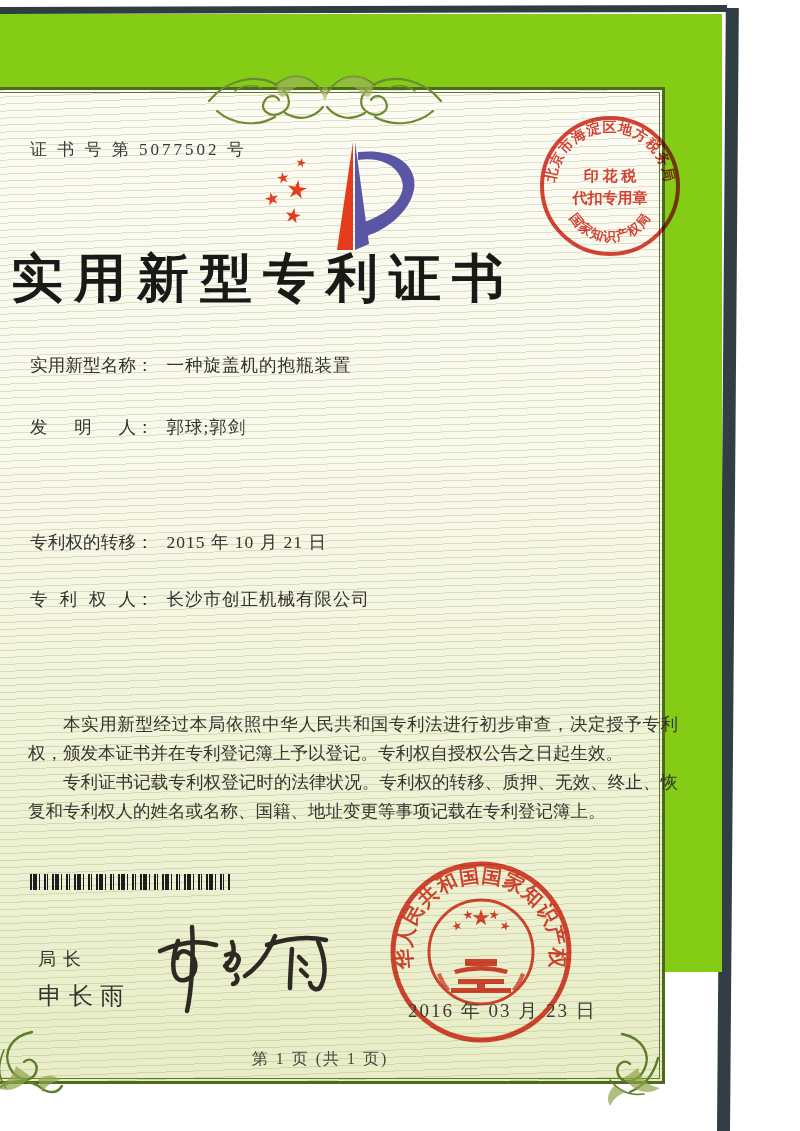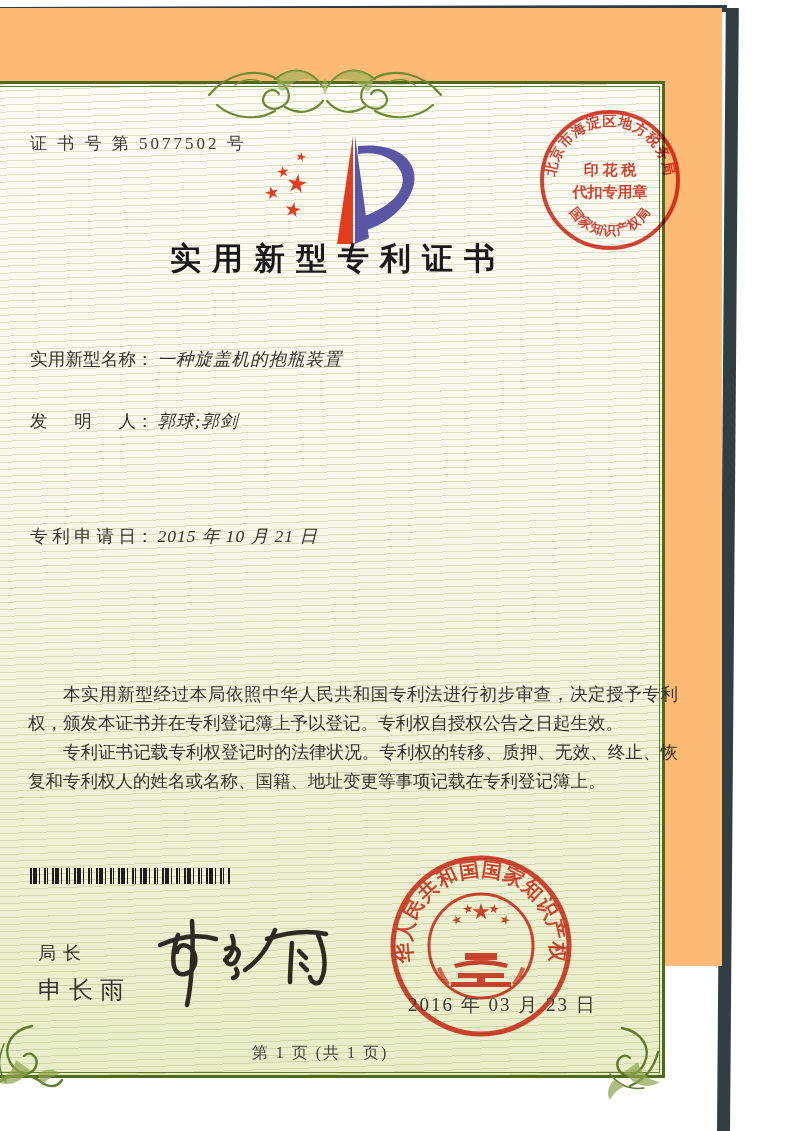--- a/index.html
+++ b/index.html
@@ -15,46 +15,46 @@
     position:absolute; left:0; top:6px; width:727px; height:7px;
     background:#2f3d42; transform:rotate(-0.15deg);
   }
   .band-right {
     position:absolute; left:717px; top:8px; width:13px; height:1123px;
     background:#30404588; background:#313f44;
     transform-origin:bottom center; transform:rotate(0.45deg);
   }
   
   .page {
-    position:absolute; left:0; top:8px; width:722px; height:958px;
-    background:#fdba74;
+    position:absolute; left:0; top:14px; width:722px; height:958px;
+    background:#84cc16;
   }
   
   .frame {
     position:absolute; left:-12px; top:73px; width:677px; height:997px;
     border:3px solid #4e6a1e;
     background:
       repeating-linear-gradient(178deg, rgba(150,168,82,0.30) 0 1px, rgba(150,168,82,0) 1px 7px),
       linear-gradient(180deg, #fcfbf4 0%, #f9f8ec 38%, #f0f2d8 68%, #e8edc8 100%);
   }
   .frame::before {
     content:""; position:absolute; inset:2px;
     border:1px solid #5d7a28; pointer-events:none;
   }
   .abs { position:absolute; }
   .certno { left:30px; top:124px; font-size:17px; letter-spacing:3px; color:#3a3935; }
   .title {
-    left:0; top:230px; width:665px; text-align:center;
-    font-size:31px; font-weight:bold; letter-spacing:11px; color:#191917;
+    left:0; top:230px; width:665px; text-align:left;
+    font-size:52px; font-weight:bold; letter-spacing:11px; color:#191917;
     text-indent:11px;
   }
   .field { left:30px; width:620px; font-size:17.5px; color:#33322d; white-space:nowrap; }
   .field .lbl { display:inline-block; width:106px; text-align:justify; text-align-last:justify; vertical-align:bottom;font-family:Liberation Serif, serif; }
   .field .col { display:inline-block; }
-  .field .val { display:inline-block; margin-left:4px; letter-spacing:1px;font-style:italic; }
+  .field .val { display:inline-block; margin-left:13px; letter-spacing:1px; }
   .paras { left:28px; top:672px; width:650px; font-size:17.5px; line-height:29px;
            text-align:justify; color:#35342e; }
   .paras p { text-indent:2em; }
   .barcode {
     left:30px; top:860px; width:201px; height:16px;
     background:repeating-linear-gradient(90deg,
       #1d1d1d 0 2px, transparent 2px 3px,
       #1d1d1d 3px 7px, transparent 7px 9px,
       #1d1d1d 9px 10px, transparent 10px 14px,
       #1d1d1d 14px 16px, transparent 16px 17px,
@@ -172,24 +172,27 @@
 
     <div class="abs title" style="z-index:2;">实用新型专利证书</div>
 
     <div class="abs field" style="top:339px; z-index:2;">
       <span class="lbl">实用新型名称</span><span class="col">：</span><span class="val">一种旋盖机的抱瓶装置</span>
     </div>
     <div class="abs field" style="top:401px; z-index:2;">
       <span class="lbl">发明人</span><span class="col">：</span><span class="val">郭球;郭剑</span>
     </div>
     <div class="abs field" style="top:516px; z-index:2;">
-      <span class="lbl">专利申请日</span><span class="col">：</span><span class="val">2015 年 10 月 21 日</span>
-    </div>
-
-    <div class="abs paras" style="z-index:2;">
+      <span class="lbl">专利权的转移</span><span class="col">：</span><span class="val">2015 年 10 月 21 日</span>
+    </div>
+    <div class="abs field" style="top:573px; z-index:2;">
+      <span class="lbl">专利权人</span><span class="col">：</span><span class="val">长沙市创正机械有限公司</span>
+    </div>
+
+    <div class="abs paras" style="z-index:2;margin-top:24px;">
       <p>本实用新型经过本局依照中华人民共和国专利法进行初步审查，决定授予专利权，颁发本证书并在专利登记簿上予以登记。专利权自授权公告之日起生效。</p>
       <p>专利证书记载专利权登记时的法律状况。专利权的转移、质押、无效、终止、恢复和专利权人的姓名或名称、国籍、地址变更等事项记载在专利登记簿上。</p>
     </div>
 
     <div class="abs barcode" style="z-index:2;"></div>
 
     <div class="abs issuer-title" style="z-index:2;text-align:right;">局长</div>
     <div class="abs issuer-name" style="z-index:2;">申长雨</div>
 
     <svg class="abs sig" style="left:140px; top:895px;" width="210" height="115" viewBox="0 0 210 115">

